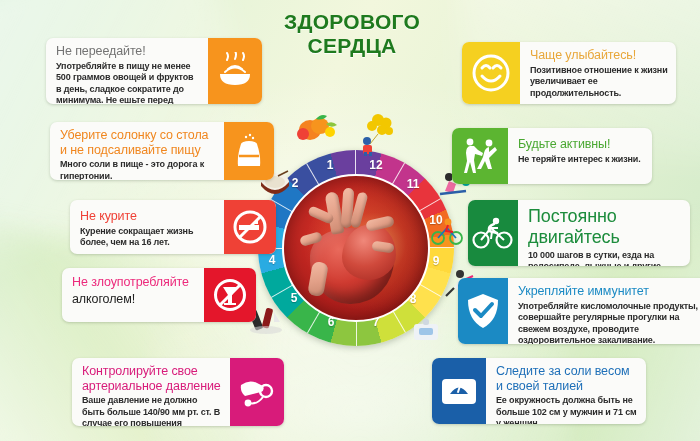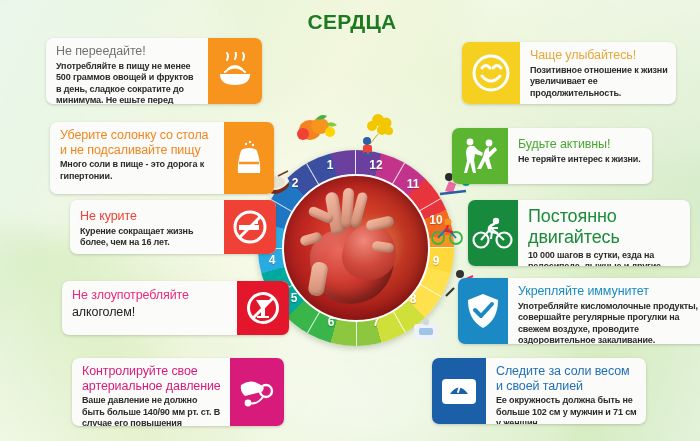--- a/index.html
+++ b/index.html
@@ -174,20 +174,21 @@
 
 <div id="root">
 
   <div class="streak s1"></div>
   <div class="streak s2"></div>
   <div class="streak s3"></div>
   <div class="streak s4"></div>
   <div class="streak s5"></div>
 
   <div id="title">
+    <div>ЗДОРОВОГО</div>
     <div>СЕРДЦА</div>
   </div>
 
   <div id="wheel">
     <div class="ring"></div>
     <div class="spokes">
       <div class="spoke" style="transform:rotate(0deg)"></div>
       <div class="spoke" style="transform:rotate(30deg)"></div>
       <div class="spoke" style="transform:rotate(60deg)"></div>
       <div class="spoke" style="transform:rotate(90deg)"></div>
@@ -333,21 +334,21 @@
             <path d="M19 7 q2 -5 0 -8"></path>
             <path d="M27 8 q2 -4 0 -7"></path>
           <path d="M9 20 q10 -9 20 0"></path>
           <path d="M12 17 q7 -6 14 0"></path>
         </g>
         <path d="M4 22 h30 q0 11 -15 11 q-15 0 -15 -11z" fill="#fff"></path>
       </svg>
     </div>
   </div>
 
-  <div class="card icon-right" style="left:50px; top:122px; width:224px; height:72px;">
+  <div class="card icon-right" style="left:50px; top:122px; width:224px; height:58px;">
     <div class="txt">
       <h3 style="color:#f0861e">Уберите солонку со стола и не подсаливайте пищу</h3>
       <p>Много соли в пище - это дорога к гипертонии.</p>
     </div>
     <div class="ico" style="width:50px; background:#f7941d;">
       <svg width="34" height="38" viewBox="0 0 34 38">
         <path d="M9 12 h16 q4 12 3 22 h-22 q-1 -10 3 -22z" fill="#fff"></path>
         <path d="M7 24 h20" stroke="#f7941d" stroke-width="2.5"></path>
         <ellipse cx="17" cy="12" rx="8" ry="3" fill="#fff"></ellipse>
         <g fill="#fff">
@@ -367,21 +368,21 @@
     <div class="ico" style="width:52px; background:#ef4136;">
       <svg width="38" height="38" viewBox="0 0 38 38">
         <circle cx="19" cy="19" r="15" fill="none" stroke="#fff" stroke-width="3"></circle>
         <rect x="8" y="17" width="20" height="5" fill="#fff"></rect>
         <rect x="24" y="12" width="3" height="4" fill="#fff"></rect>
         <line x1="8" y1="30" x2="30" y2="8" stroke="#fff" stroke-width="3"></line>
       </svg>
     </div>
   </div>
 
-  <div class="card icon-right" style="left:62px; top:281px; width:227px; height:54px;">
+  <div class="card icon-right" style="left:62px; top:268px; width:194px; height:54px;">
     <div class="txt" style="padding-top:7px;">
       <h3 style="color:#ec297b">Не злоупотребляйте</h3>
       <h3 class="dark">алкоголем!</h3>
     </div>
     <div class="ico" style="width:52px; background:#e4162b;">
       <svg width="38" height="38" viewBox="0 0 38 38">
         <circle cx="19" cy="19" r="14.5" fill="none" stroke="#fff" stroke-width="3"></circle>
         <path d="M12 11 h14 l-5 8 v8 h4 v2 h-12 v-2 h4 v-8z" fill="#fff"></path>
         <line x1="9" y1="29" x2="29" y2="9" stroke="#fff" stroke-width="3"></line>
       </svg>

